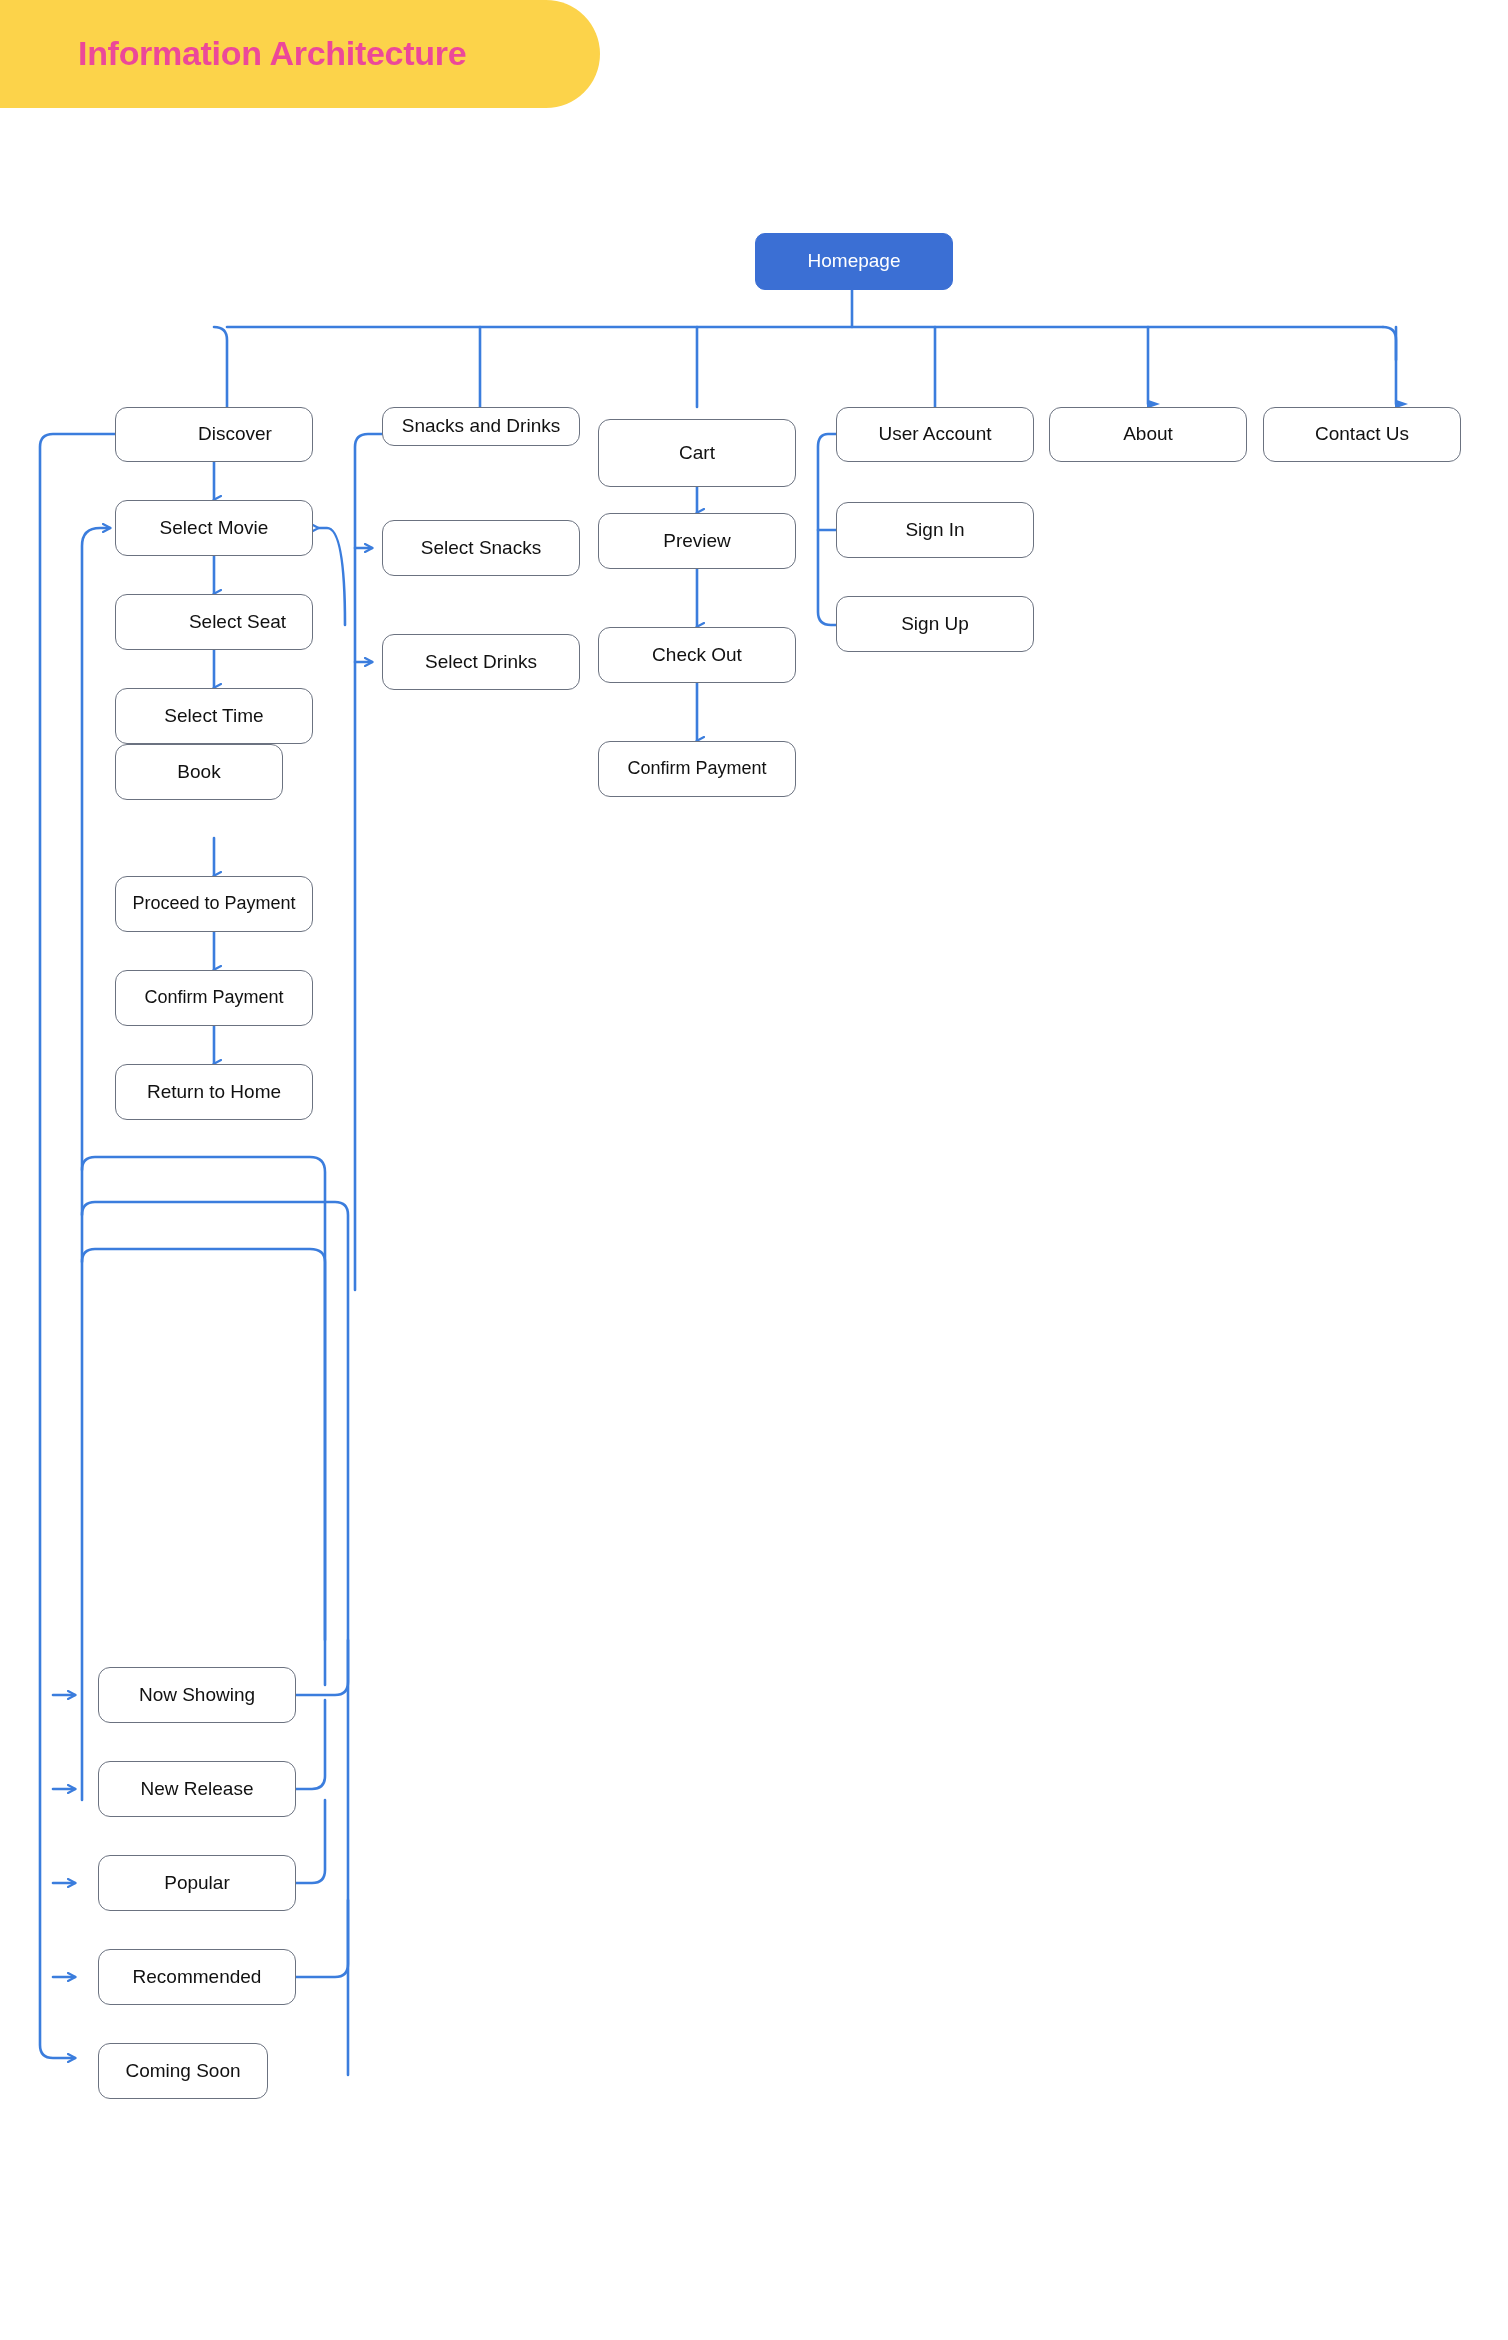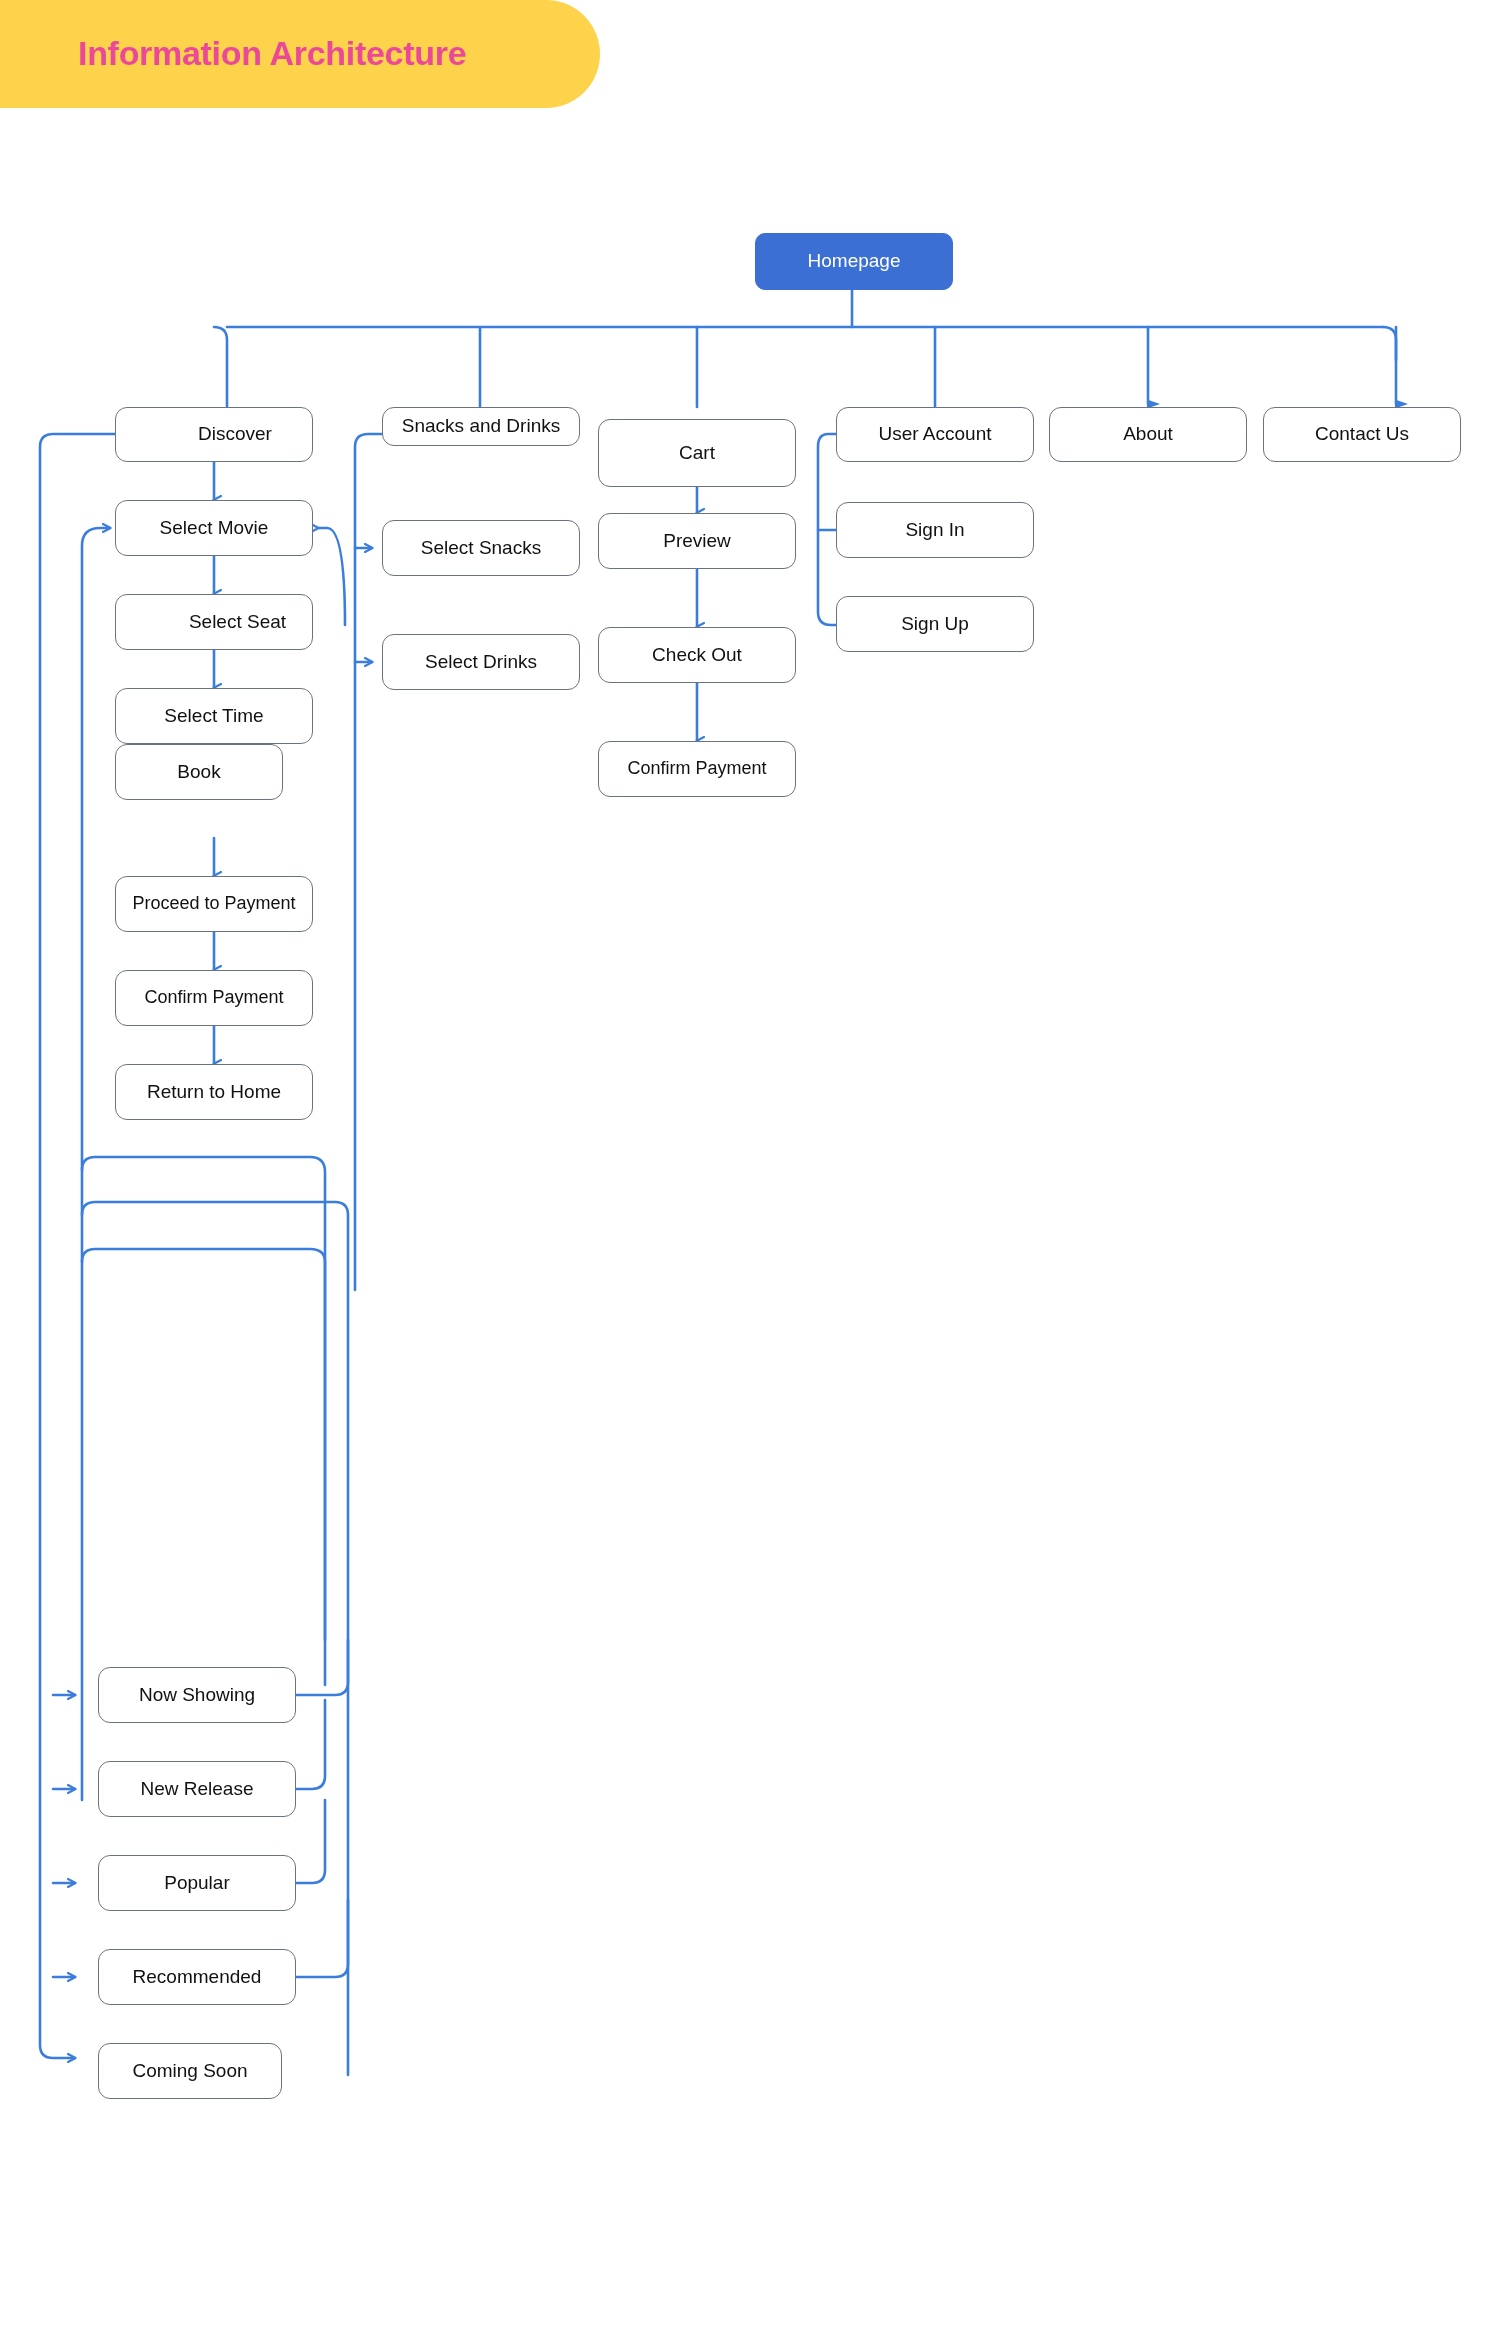--- a/index.html
+++ b/index.html
@@ -228,17 +228,17 @@
   </div>
   <div class="node" style="left:98px; top:1761px; width:198px; height:56px;">
     <span>New Release</span>
   </div>
   <div class="node" style="left:98px; top:1855px; width:198px; height:56px;">
     <span>Popular</span>
   </div>
   <div class="node" style="left:98px; top:1949px; width:198px; height:56px;">
     <span>Recommended</span>
   </div>
-  <div class="node" style="left:98px; top:2043px; width:184px; height:56px;text-align:right;">
+  <div class="node" style="left:98px; top:2043px; width:170px; height:56px;text-align:right;">
     <span>Coming Soon</span>
   </div>
 
 </div>
 
 </body></html>

